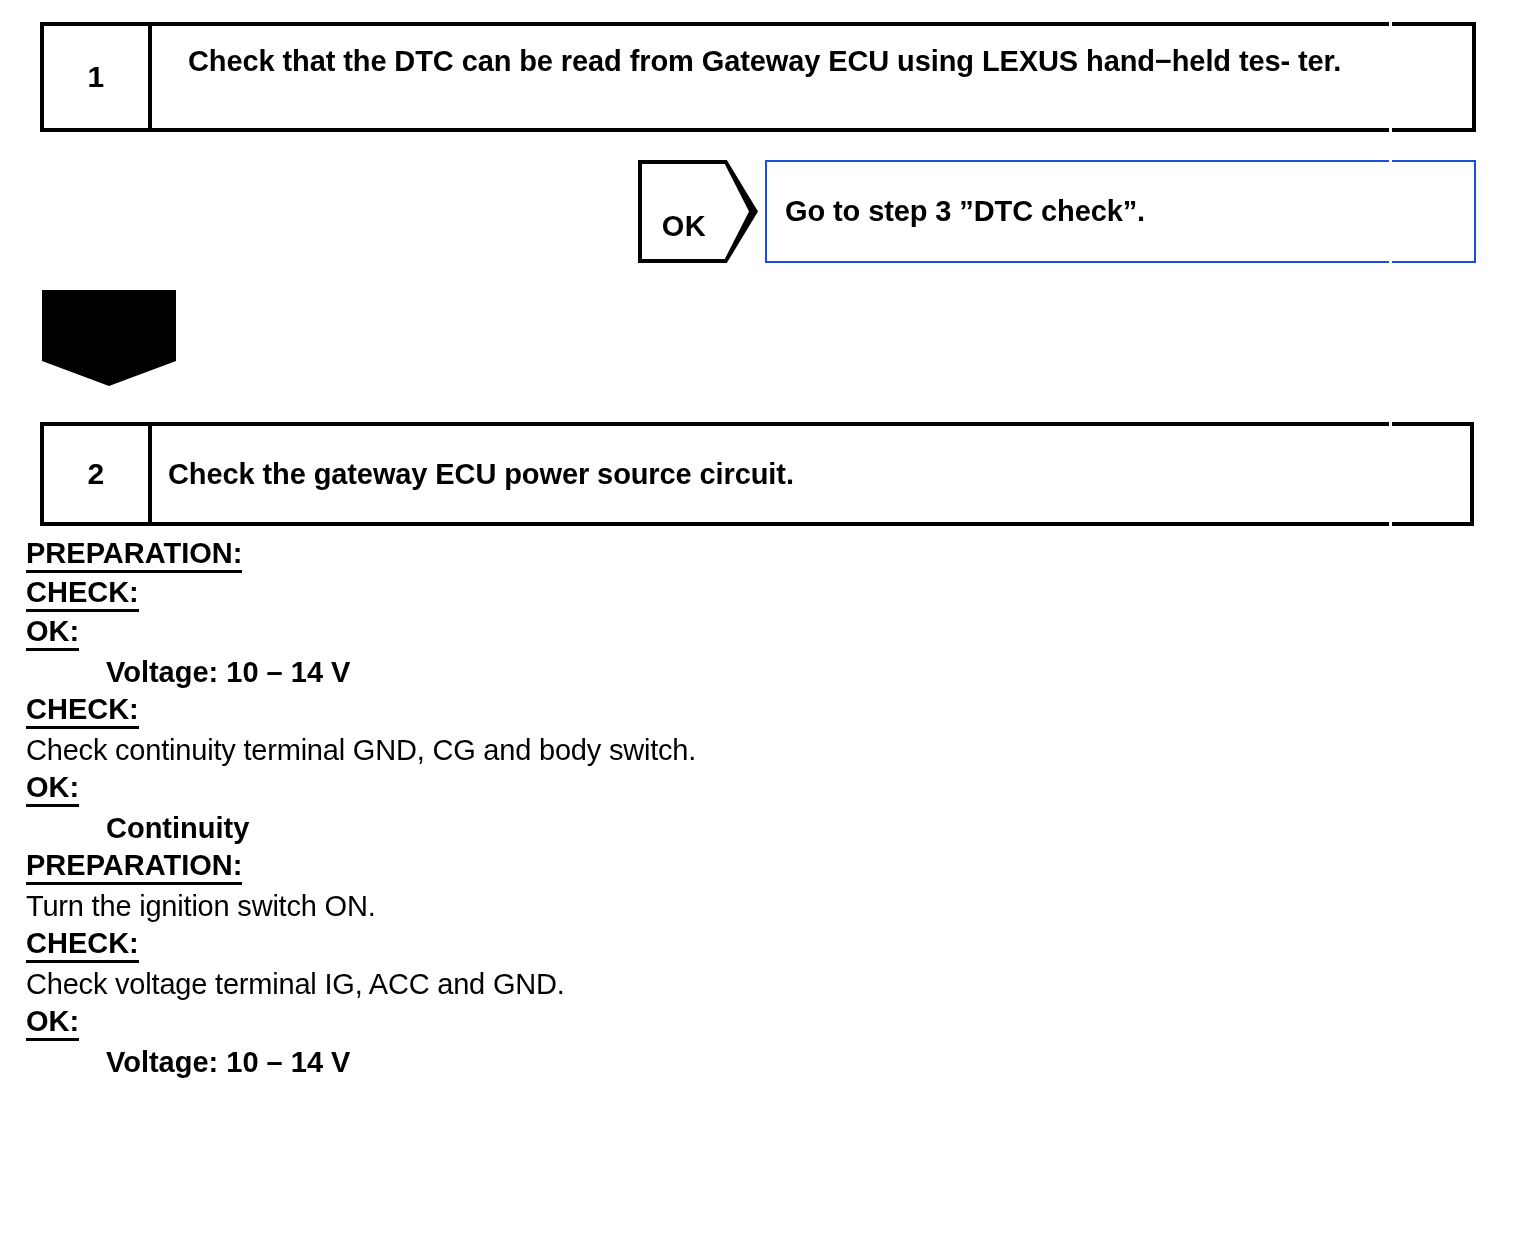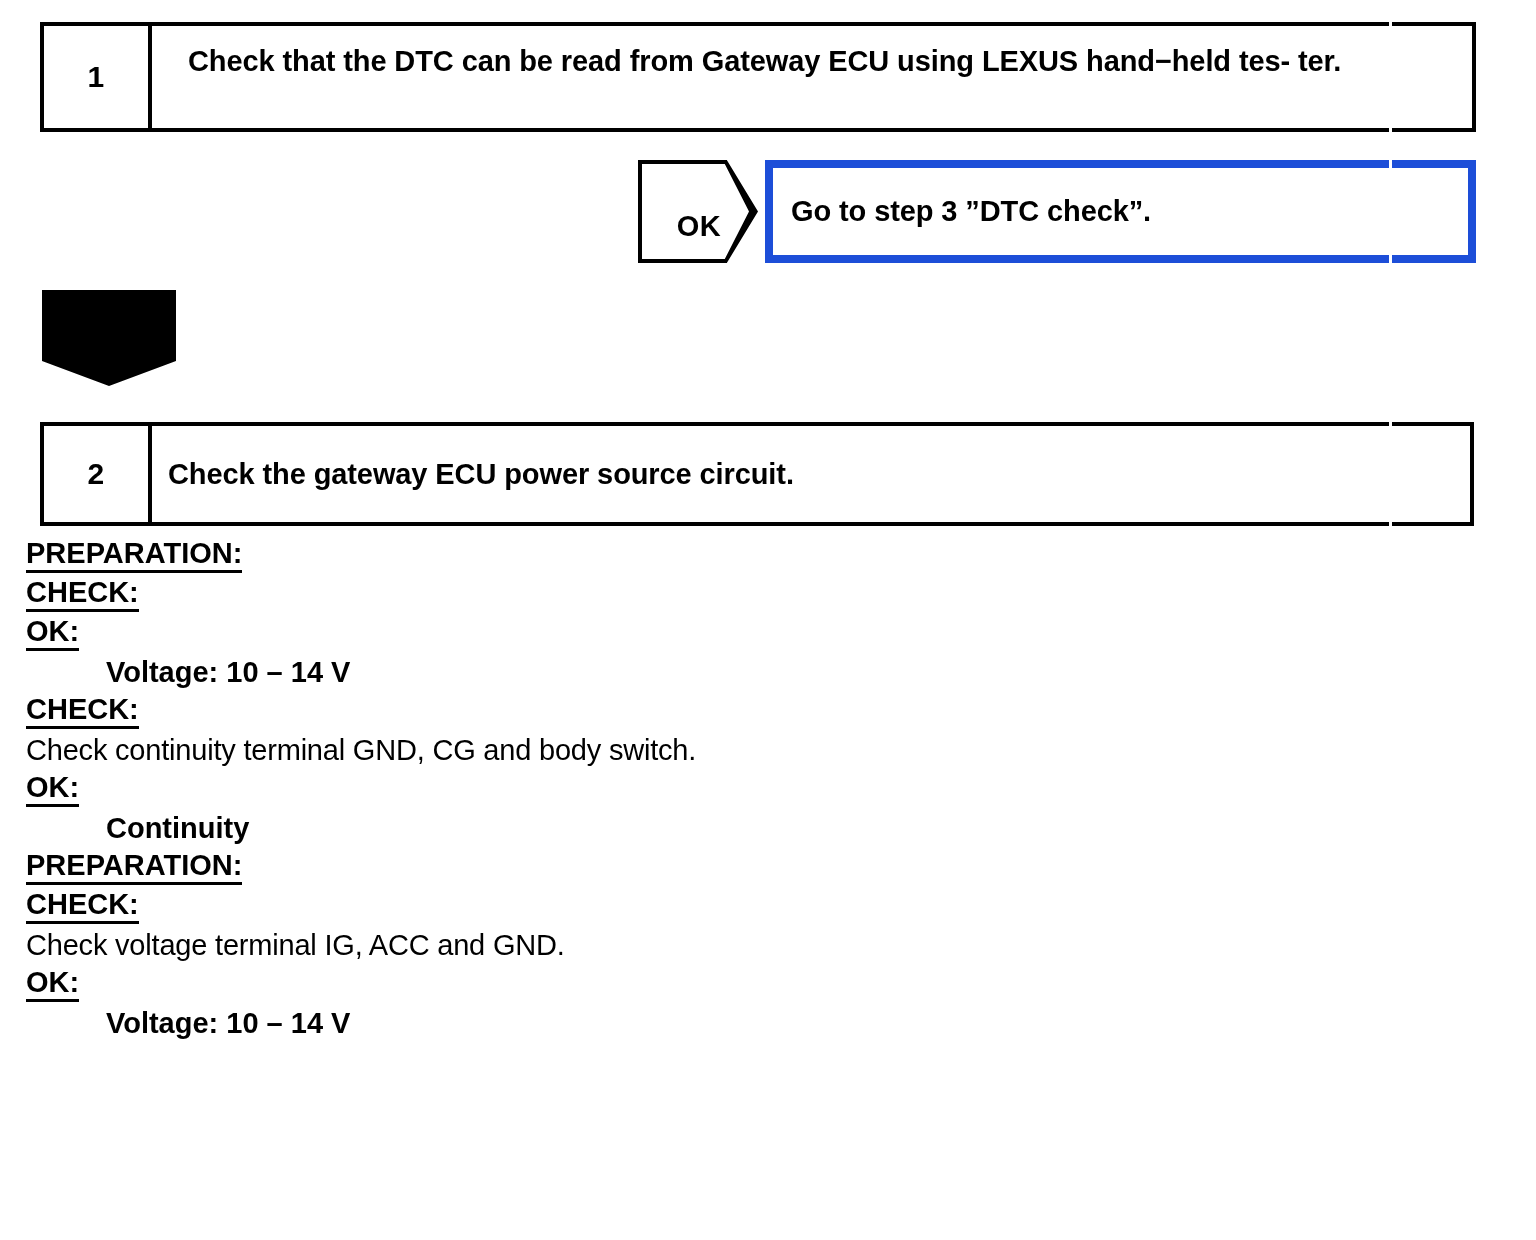--- a/index.html
+++ b/index.html
@@ -111,21 +111,21 @@
     justify-content: center;
     font-weight: bold;
     font-size: 29px;
     letter-spacing: 0.5px;
   }
 
   
   .action-box {
     position: absolute;
     box-sizing: border-box;
-    border: 8px solid #1d4ed8;
+    border: 2px solid #1d4ed8;
     background: #fff;
     display: flex;
     align-items: center;
     padding-left: 18px;
     font-weight: bold;
     font-size: 29px;
     letter-spacing: -0.1px;
   }
 
   
@@ -166,21 +166,21 @@
 
 <div id="page">
 
   <div class="step-box" style="left:40px; top:22px; width:1436px; height:110px;">
     <div class="step-num">1</div>
     <div class="step-title tight">Check that the DTC can be read from Gateway ECU using LEXUS hand−held tes-
 ter.</div>
   </div>
 
   <div class="chevron-right" style="left:638px; top:160px; width:120px; height:103px;"></div>
-  <div class="chevron-right-label" style="left:638px; top:160px; width:92px; height:133px;margin-left:15px;">OK</div>
+  <div class="chevron-right-label" style="left:638px; top:160px; width:92px; height:133px;">OK</div>
 
   <div class="action-box" style="left:765px; top:160px; width:711px; height:103px;">
     <span>Go to step 3 ”DTC check”.</span>
   </div>
 
   <div class="chevron-down" style="left:42px; top:290px; width:134px; height:96px;"></div>
   <div class="chevron-down-label" style="left:42px; top:310px; width:134px; height:40px;">NG</div>
 
   <div class="step-box" style="left:40px; top:422px; width:1434px; height:104px;">
     <div class="step-num">2</div>
@@ -194,19 +194,20 @@
   <div class="procedure" id="procedure">
       <div class="proc-row-header"><span class="proc-line header">PREPARATION:</span></div>
       <div class="proc-row-header"><span class="proc-line header">CHECK:</span></div>
       <div class="proc-row-header"><span class="proc-line header">OK:</span></div>
       <div class="proc-line value">Voltage: 10 – 14 V</div>
       <div class="proc-row-header"><span class="proc-line header">CHECK:</span></div>
       <div class="proc-line body">Check continuity terminal GND, CG and body switch.</div>
       <div class="proc-row-header"><span class="proc-line header">OK:</span></div>
       <div class="proc-line value">Continuity</div>
       <div class="proc-row-header"><span class="proc-line header">PREPARATION:</span></div>
+      <div class="proc-line body">Turn the ignition switch ON.</div>
       <div class="proc-row-header"><span class="proc-line header">CHECK:</span></div>
       <div class="proc-line body">Check voltage terminal IG, ACC and GND.</div>
       <div class="proc-row-header"><span class="proc-line header">OK:</span></div>
       <div class="proc-line value">Voltage: 10 – 14 V</div>
     </div>
 
 </div>
 
 </body></html>

